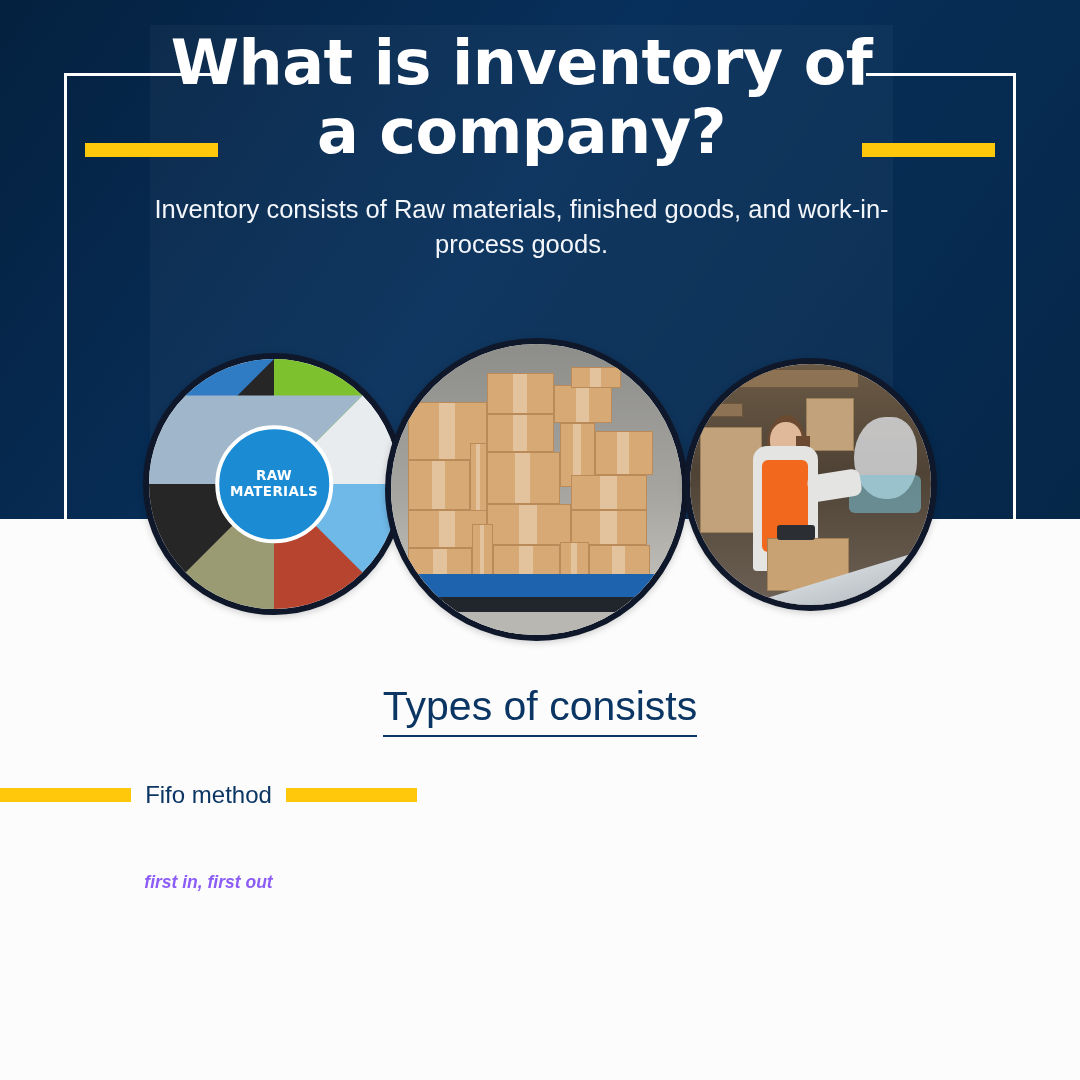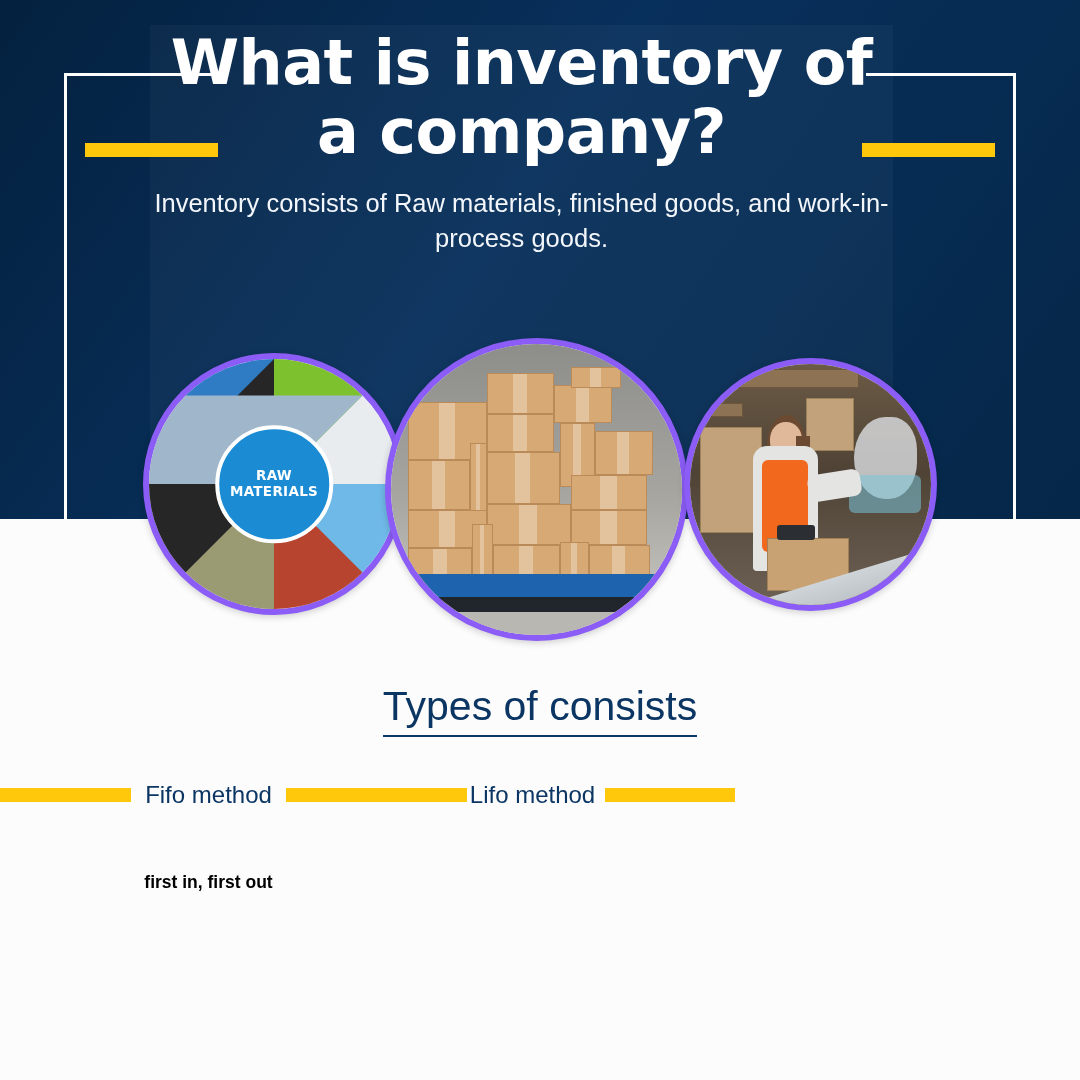--- a/index.html
+++ b/index.html
@@ -47,34 +47,34 @@
   }
   .main-title{
     color:#ffffff;
     font-size:62px;
     font-weight:bold;
     line-height:1.12;
     letter-spacing:-0.5px;
     font-family:"DejaVu Sans","Liberation Sans",sans-serif;
   }
   .sub-title{
-    margin-top:19px;
+    margin-top:25px;
     color:#f3f6fa;
     font-size:25.5px;
     font-weight:400;
     line-height:1.38;
     font-family:"Liberation Sans",sans-serif;
   }
 
   
   .circle-row{ position:absolute; left:0; top:338px; width:1080px; height:325px; z-index:8; }
   .circ{
     position:absolute;
     border-radius:50%;
-    border:6px solid #8b5cf6;
+    border:6px solid #0f172a;
     overflow:hidden;
     background:#eceff3;
     box-shadow:0 2px 7px rgba(0,0,0,0.18);
     text-decoration:underline;
   }
   .circ-1{ left:143px; top:15px; width:262px; height:262px; }
   .circ-2{ left:385px; top:0px;  width:303px; height:303px; }
   .circ-3{ left:684px; top:20px; width:253px; height:253px; }
   .circ-inner{ position:absolute; inset:0; }
 
@@ -177,21 +177,21 @@
     margin:0 auto;
     text-align:center;
     color:#3f4448;
     font-size:17.5px;
     line-height:1.30;
     font-family:"Liberation Sans",sans-serif;
   }
   .col-1 .col-body{ width:225px; padding-top:29px; }
   .col-2 .col-body{ width:250px; padding-top:29px; margin-left:-10px; }
   .col-3 .col-body{ width:244px; padding-top:29px; }
-  .col-body b{ color:#000000; font-weight:bold; }
+  .col-body b{ color:#8b5cf6; font-weight:bold;font-style:italic; }
 </style>
 </head>
 <body>
 
 <div class="navy-band">
   <div class="navy-panel"></div>
 
   <div class="bracket bracket-left">
     <div class="h"></div>
       <div class="v"></div>
@@ -289,22 +289,17 @@
       <div class="ybar ybar-l"></div>
       <div class="ybar ybar-r"></div>
       <div class="col-title">Fifo method</div>
     </div>
     <div class="col-body">
       <b>first in, first out</b><br>
     </div>
   </div>
 
   <div class="col col-2">
-    <div class="col-head-row">
-      <div class="ybar ybar-l"></div>
-      <div class="ybar ybar-r"></div>
-      <div class="col-title">Lifo method</div>
-    </div>
   </div>
 
   <div class="col col-3">
   </div>
 </div>
 
 </body></html>

